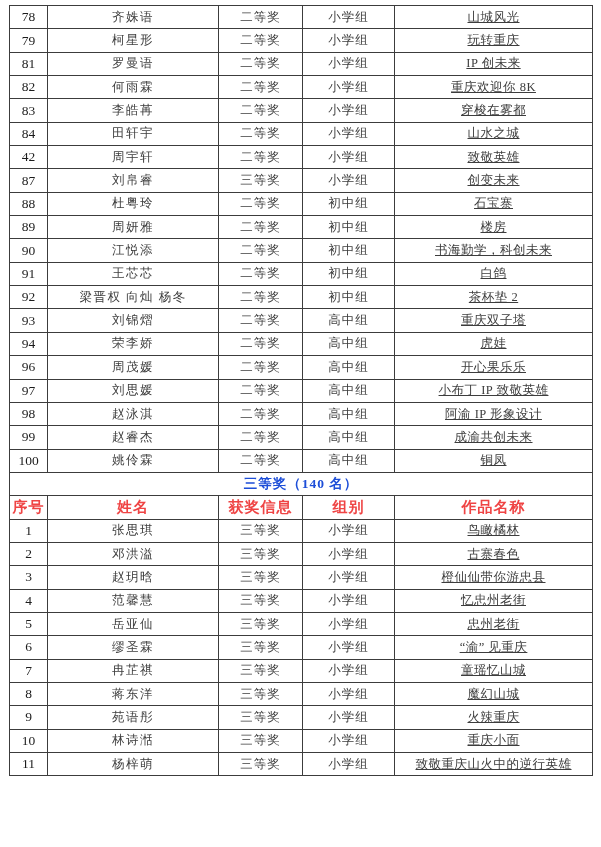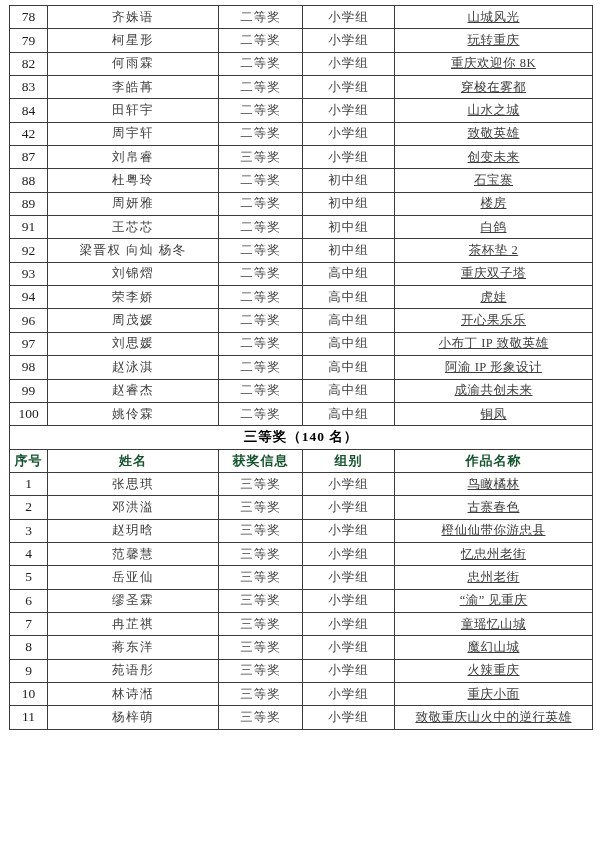--- a/index.html
+++ b/index.html
@@ -40,27 +40,27 @@
   td.c-no {
     font-size: 13.5px;
     color: #1c1c1c;
     letter-spacing: 0;
   }
   td.c-name { letter-spacing: 1.5px; }
   td.c-award, td.c-group { letter-spacing: 1px; }
   td.c-work { letter-spacing: 0.5px; text-decoration: underline; }
   tr.header-row th {
     font-weight: bold;
-    color: #14532d;
-    font-size: 13px;
+    color: #ef4444;
+    font-size: 15px;
     letter-spacing: 1px;
   }
   tr.section-row td {
     font-weight: bold;
-    color: #000000;
+    color: #1d4ed8;
     font-size: 13.5px;
     letter-spacing: 1px;
     border: 1px solid #3c3c3c;
   }
 </style>
 </head>
 <body>
 
 <div class="page">
   <table class="awards">
@@ -80,20 +80,27 @@
     <td class="c-work">山城风光</td>
   </tr>
         <tr>
     <td class="c-no">79</td>
     <td class="c-name">柯星形</td>
     <td class="c-award">二等奖</td>
     <td class="c-group">小学组</td>
     <td class="c-work">玩转重庆</td>
   </tr>
         <tr>
+    <td class="c-no">81</td>
+    <td class="c-name">罗曼语</td>
+    <td class="c-award">二等奖</td>
+    <td class="c-group">小学组</td>
+    <td class="c-work">IP 创未来</td>
+  </tr>
+        <tr>
     <td class="c-no">82</td>
     <td class="c-name">何雨霖</td>
     <td class="c-award">二等奖</td>
     <td class="c-group">小学组</td>
     <td class="c-work">重庆欢迎你 8K</td>
   </tr>
         <tr>
     <td class="c-no">83</td>
     <td class="c-name">李皓苒</td>
     <td class="c-award">二等奖</td>
@@ -127,20 +134,27 @@
     <td class="c-award">二等奖</td>
     <td class="c-group">初中组</td>
     <td class="c-work">石宝寨</td>
   </tr>
         <tr>
     <td class="c-no">89</td>
     <td class="c-name">周妍雅</td>
     <td class="c-award">二等奖</td>
     <td class="c-group">初中组</td>
     <td class="c-work">楼房</td>
+  </tr>
+        <tr>
+    <td class="c-no">90</td>
+    <td class="c-name">江悦添</td>
+    <td class="c-award">二等奖</td>
+    <td class="c-group">初中组</td>
+    <td class="c-work">书海勤学，科创未来</td>
   </tr>
         <tr>
     <td class="c-no">91</td>
     <td class="c-name">王芯芯</td>
     <td class="c-award">二等奖</td>
     <td class="c-group">初中组</td>
     <td class="c-work">白鸽</td>
   </tr>
         <tr>
     <td class="c-no">92</td>

